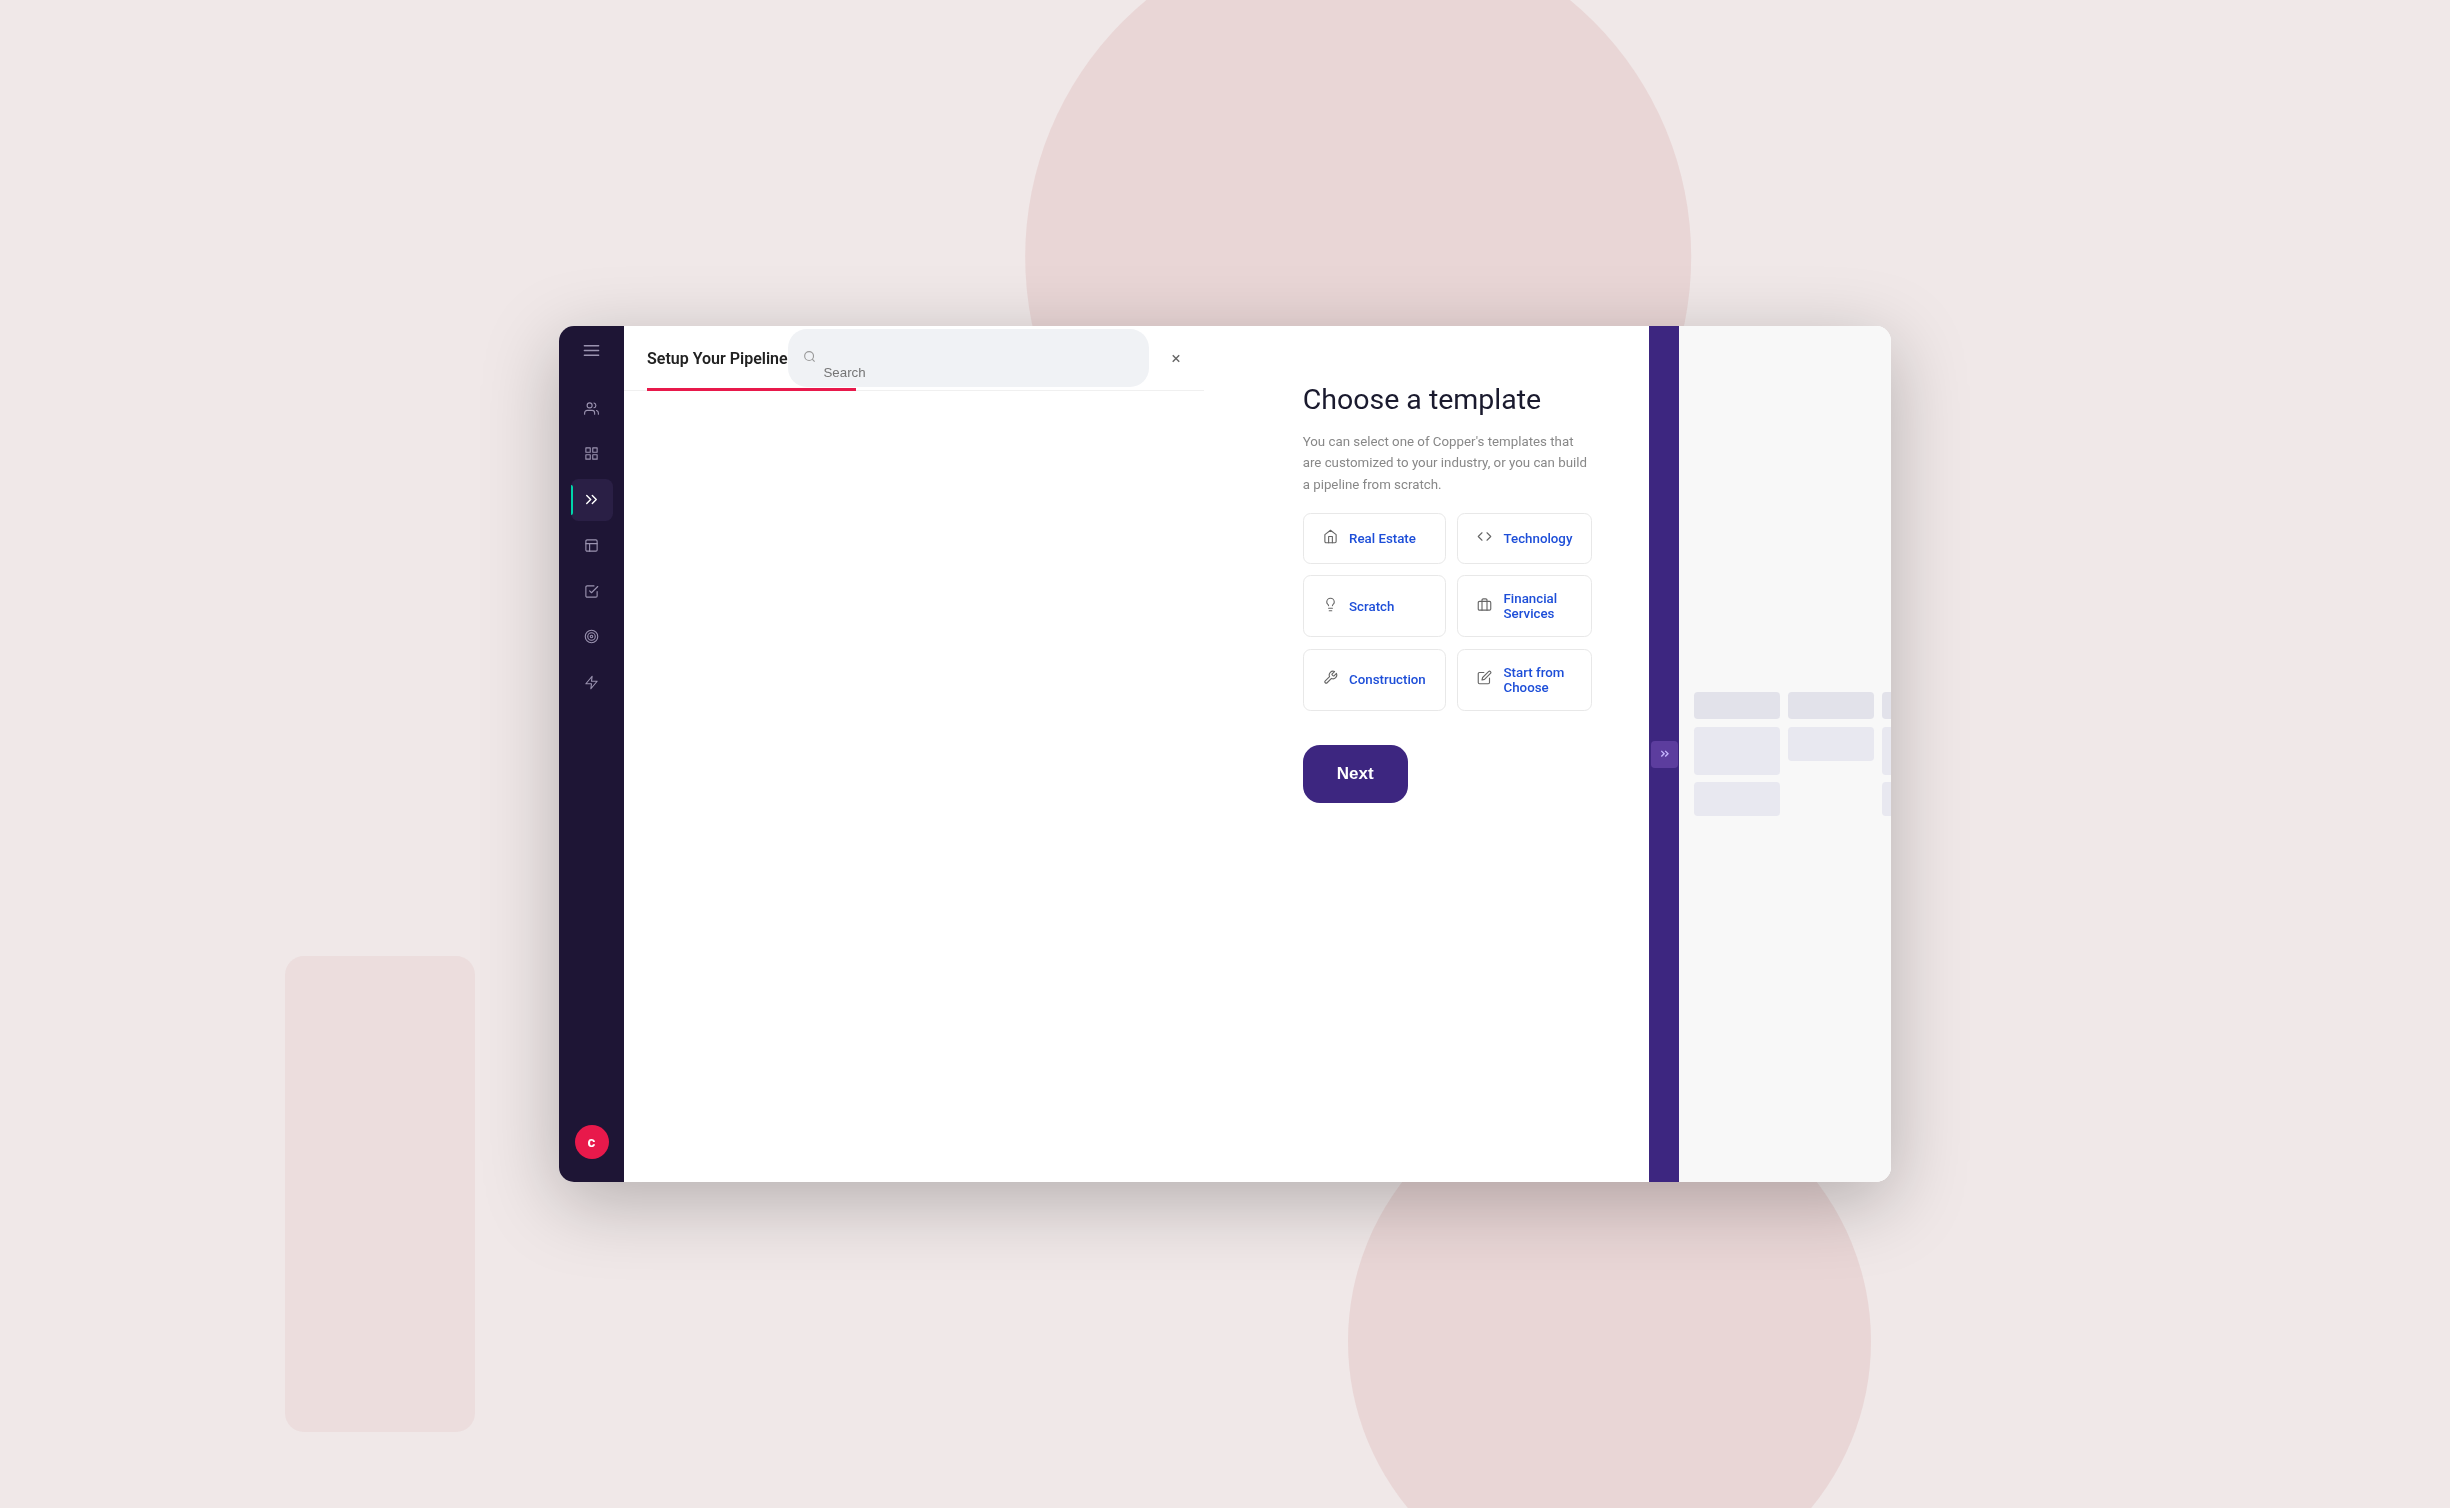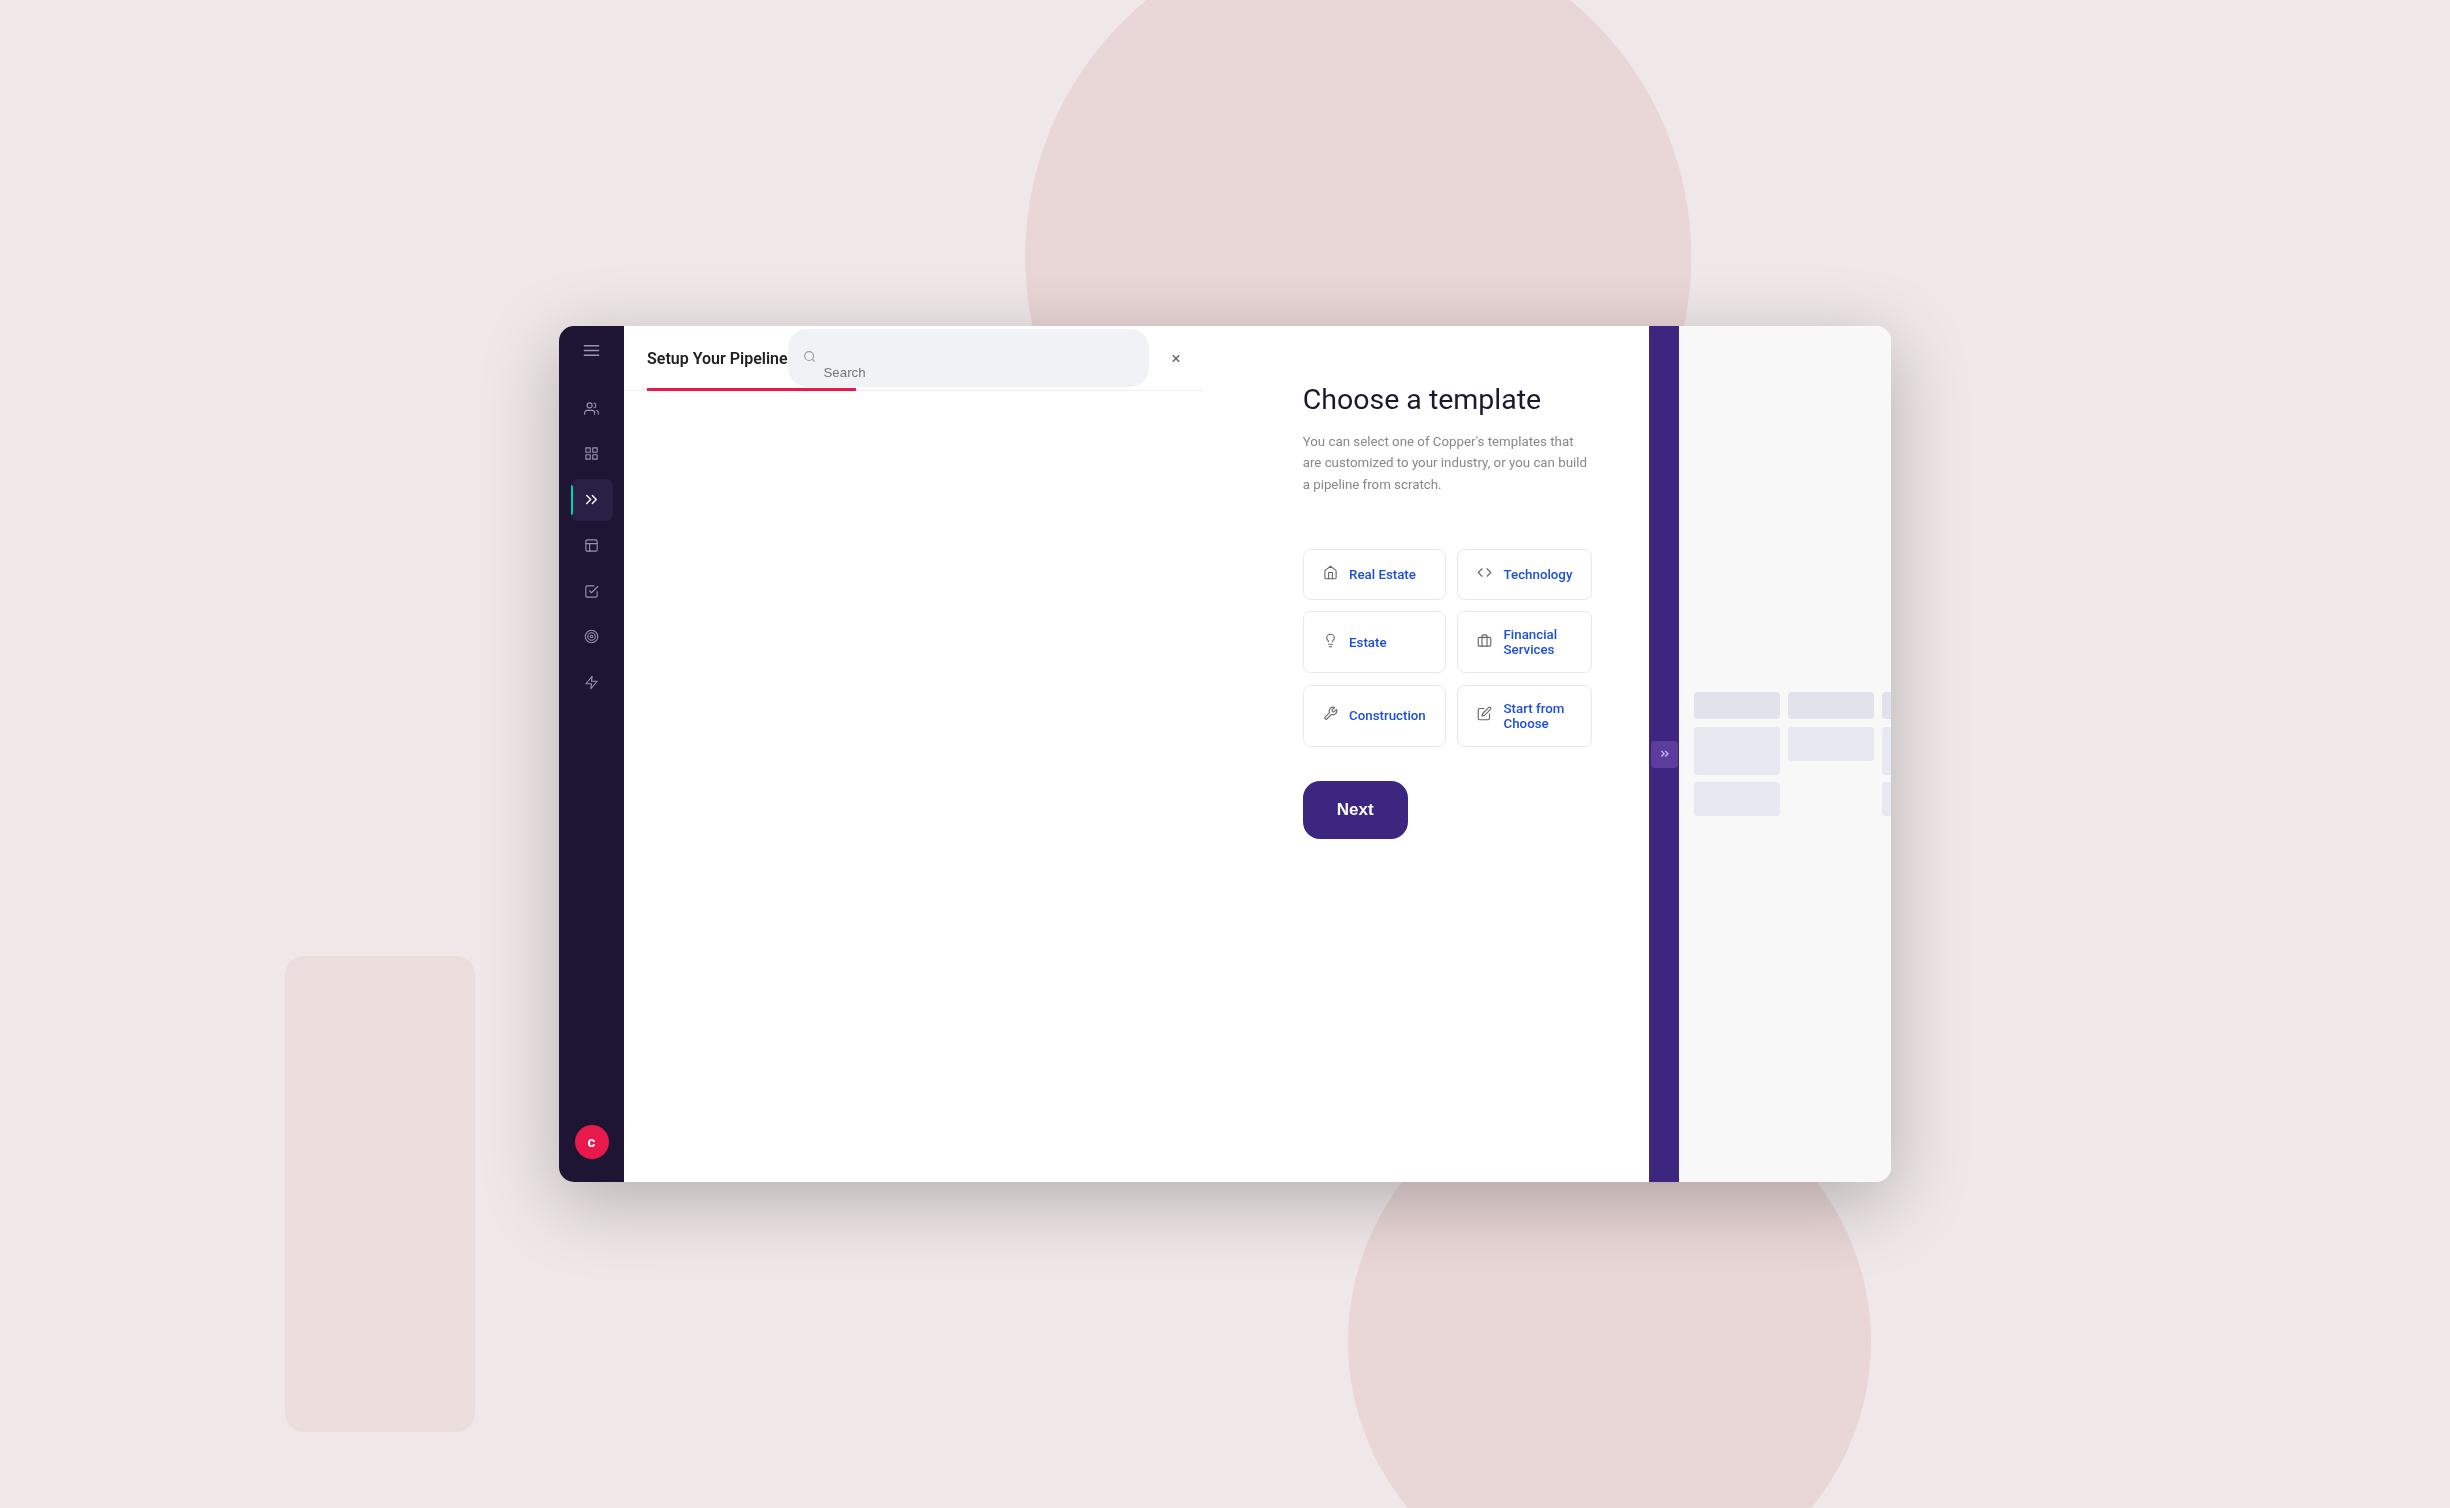--- a/index.html
+++ b/index.html
@@ -226,21 +226,21 @@
       font-weight: 400;
       color: #1a1a2e;
       margin-bottom: 15px;
     }
 
     .choose-description {
       font-size: 13.3px;
       color: #888;
       line-height: 1.6;
       max-width: 361px;
-      margin-bottom: 54px;
+      margin-bottom: 18px;
     }
 
     .template-grid {
       display: grid;
       grid-template-columns: 1fr 1fr;
       gap: 11.4px;
       margin-bottom: 34px;
       max-width: 418px;
     }
 
@@ -491,21 +491,21 @@
           </div>
 
           <div class="template-card">
             <span class="template-icon">
               <svg class="icon-svg" viewBox="0 0 24 24">
                 <line x1="9" y1="18" x2="15" y2="18"></line>
                 <line x1="10" y1="22" x2="14" y2="22"></line>
                 <path d="M15.09 14c.18-.98.65-1.74 1.41-2.5A4.65 4.65 0 0 0 18 8 6 6 0 0 0 6 8c0 1 .23 2.23 1.5 3.5A4.61 4.61 0 0 1 8.91 14"></path>
               </svg>
             </span>
-            <span>Estate</span>
+            <span>Scratch</span>
           </div>
 
           <div class="template-card">
             <span class="template-icon">
               <svg class="icon-svg" viewBox="0 0 24 24">
                 <rect x="2" y="7" width="20" height="14" rx="2" ry="2"></rect>
                 <path d="M16 21V5a2 2 0 0 0-2-2h-4a2 2 0 0 0-2 2v16"></path>
               </svg>
             </span>
             <span>Financial Services</span>

